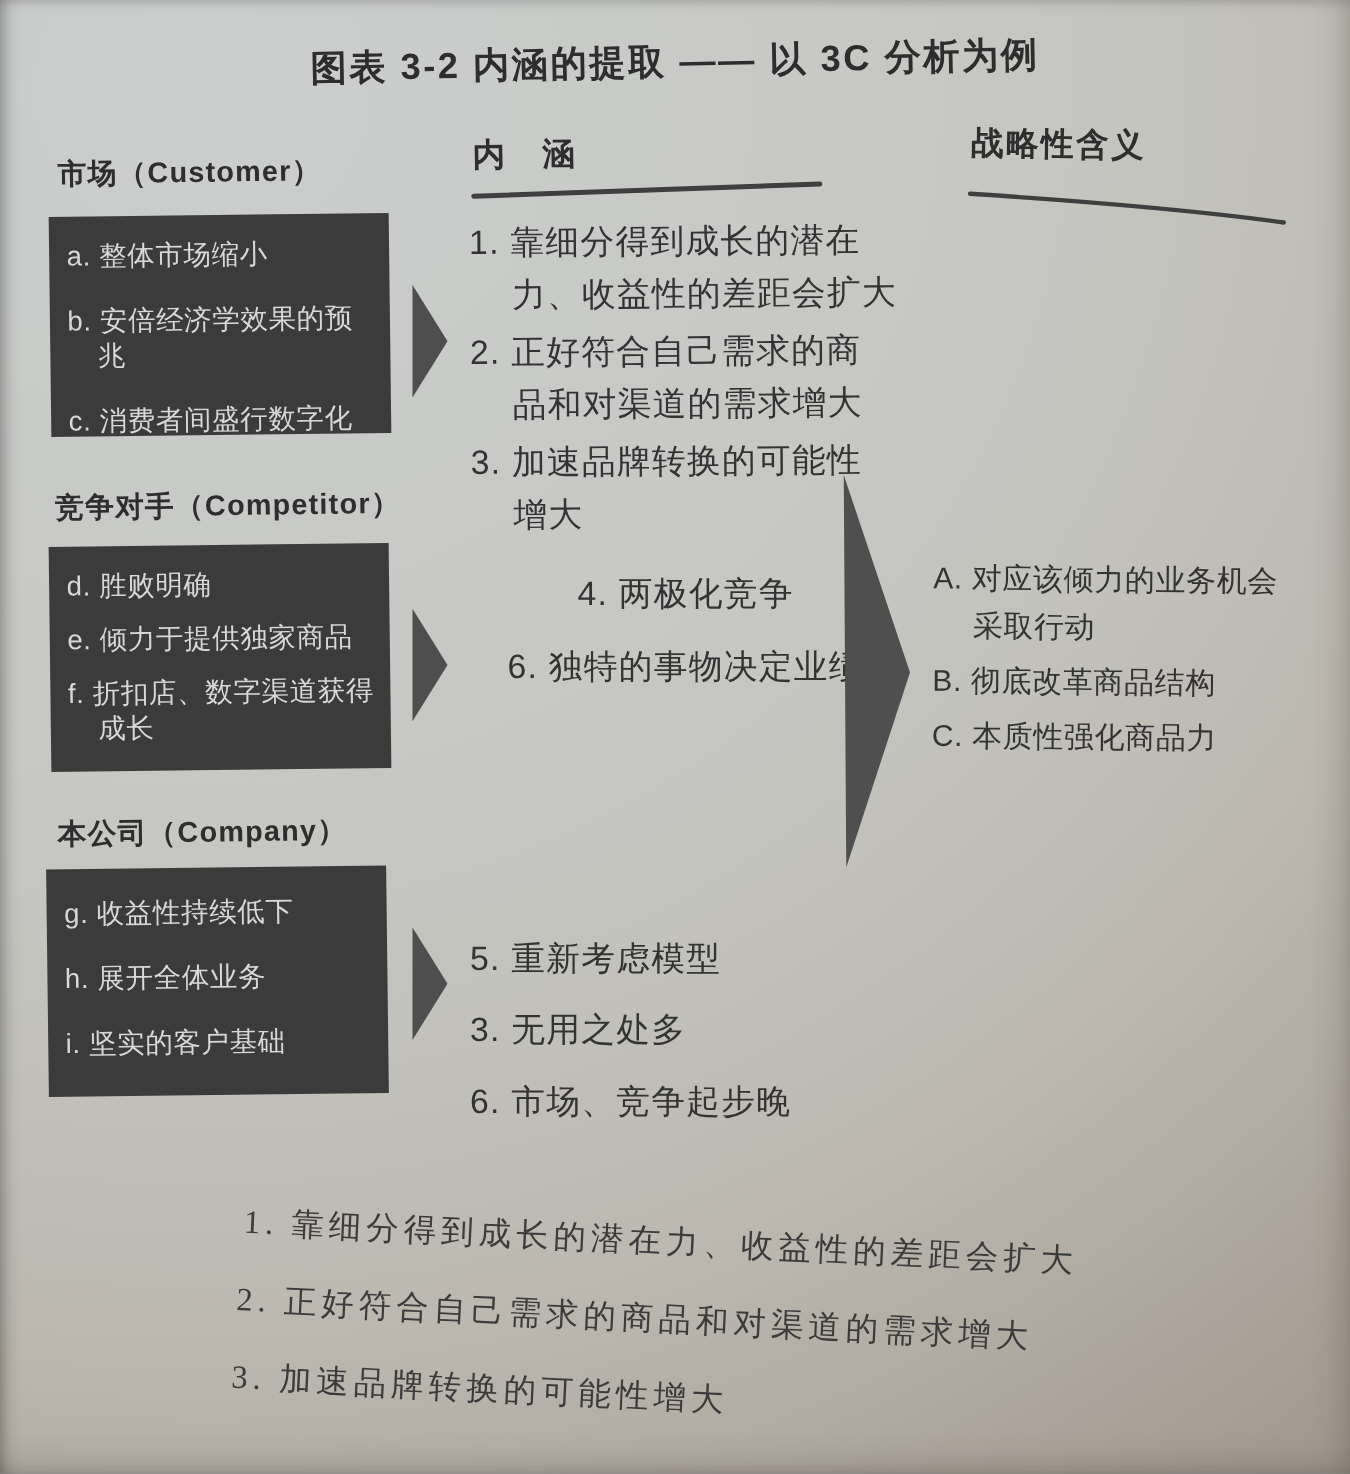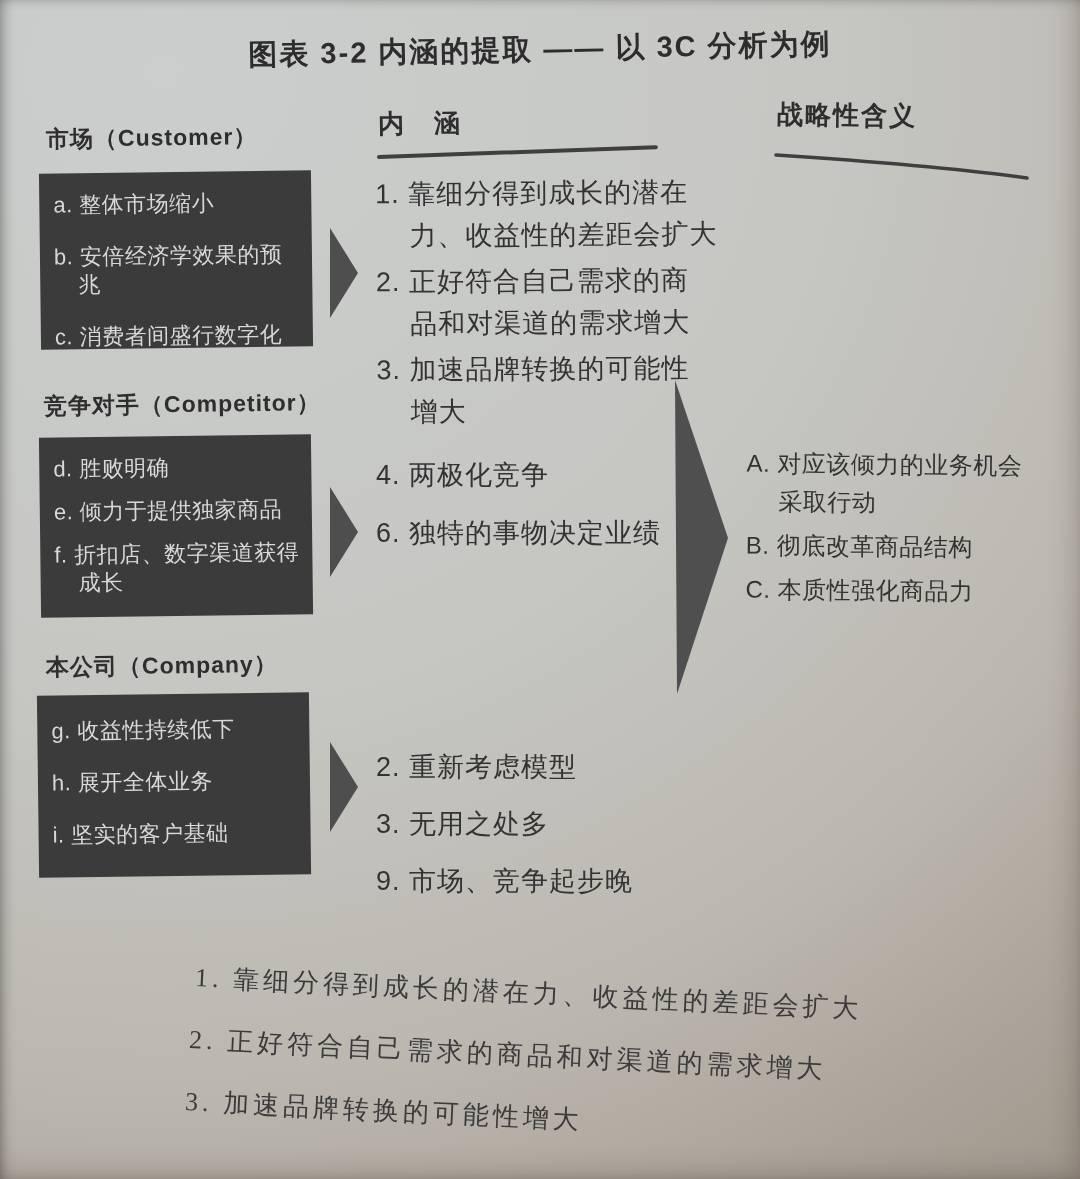--- a/index.html
+++ b/index.html
@@ -71,21 +71,21 @@
     position:absolute;left:376px;width:345px;
     font-size:27px;letter-spacing:1px;color:#333;
   }
   .ilist .iitem{
     white-space:pre-line;line-height:42px;
     padding-left:34px;text-indent:-34px;
   }
   .l1{top:172px;transform:rotate(-0.4deg);}
   .l1 .iitem{margin-bottom:4px;}
   .l2{top:454px;}
-  .l2 .iitem{margin-bottom:16px;}
+  .l2 .iitem{margin-bottom:16px;text-align:center;}
   .l3{top:746px;}
   .l3 .iitem{margin-bottom:15px;}
   .big-arrow{position:absolute;left:672px;top:378px;}
   .slist{
     position:absolute;left:746px;top:446px;width:320px;
     font-size:24px;letter-spacing:.5px;color:#333;
     transform:rotate(0.5deg);
   }
   .slist .sitem{
     white-space:pre-line;line-height:38px;
@@ -147,23 +147,23 @@
     <div class="iitem">2. 正好符合自己需求的商
 品和对渠道的需求增大</div>
     <div class="iitem">3. 加速品牌转换的可能性
 增大</div>
   </div>
   <div class="ilist l2">
     <div class="iitem">4. 两极化竞争</div>
     <div class="iitem">6. 独特的事物决定业绩</div>
   </div>
   <div class="ilist l3">
-    <div class="iitem">2. 重新考虑模型</div>
+    <div class="iitem">5. 重新考虑模型</div>
     <div class="iitem">3. 无用之处多</div>
-    <div class="iitem">9. 市场、竞争起步晚</div>
+    <div class="iitem">6. 市场、竞争起步晚</div>
   </div>
 
   <svg class="big-arrow" width="58" height="318" viewBox="0 0 58 318">
     <polygon points="3,2 56,160 5,316" fill="#4f4f4f"></polygon>
   </svg>
 
   <div class="slist">
     <div class="sitem">A. 对应该倾力的业务机会
 采取行动</div>
     <div class="sitem">B. 彻底改革商品结构</div>

